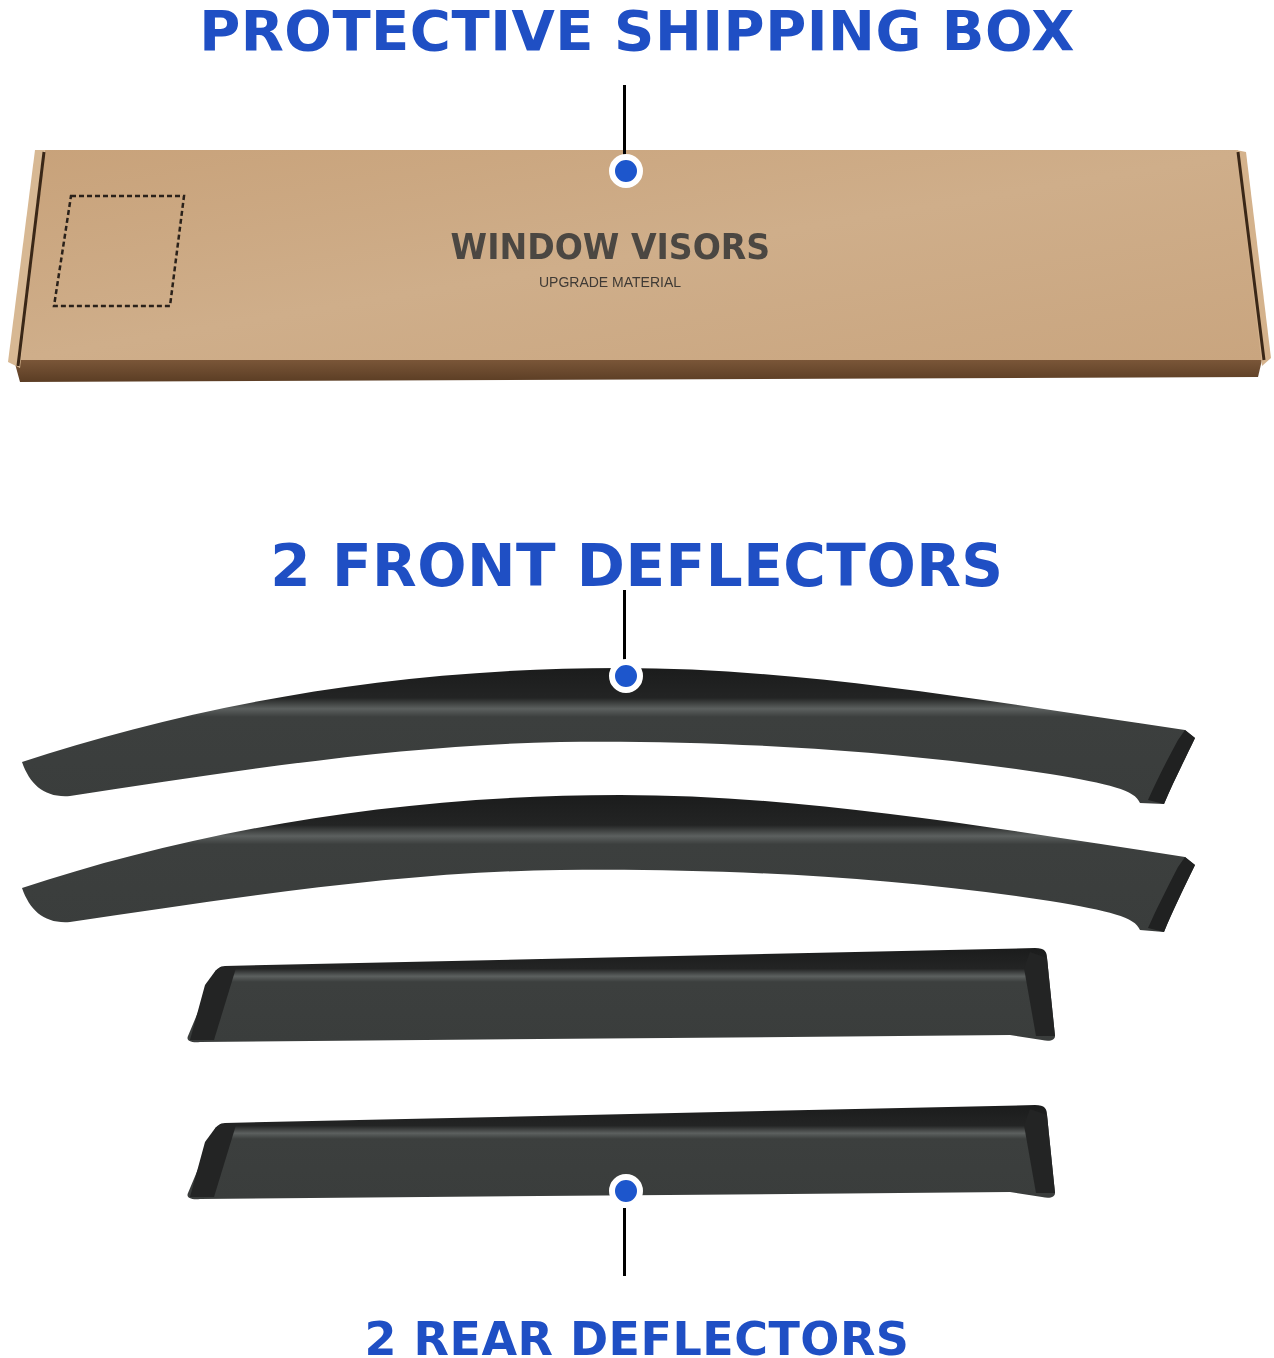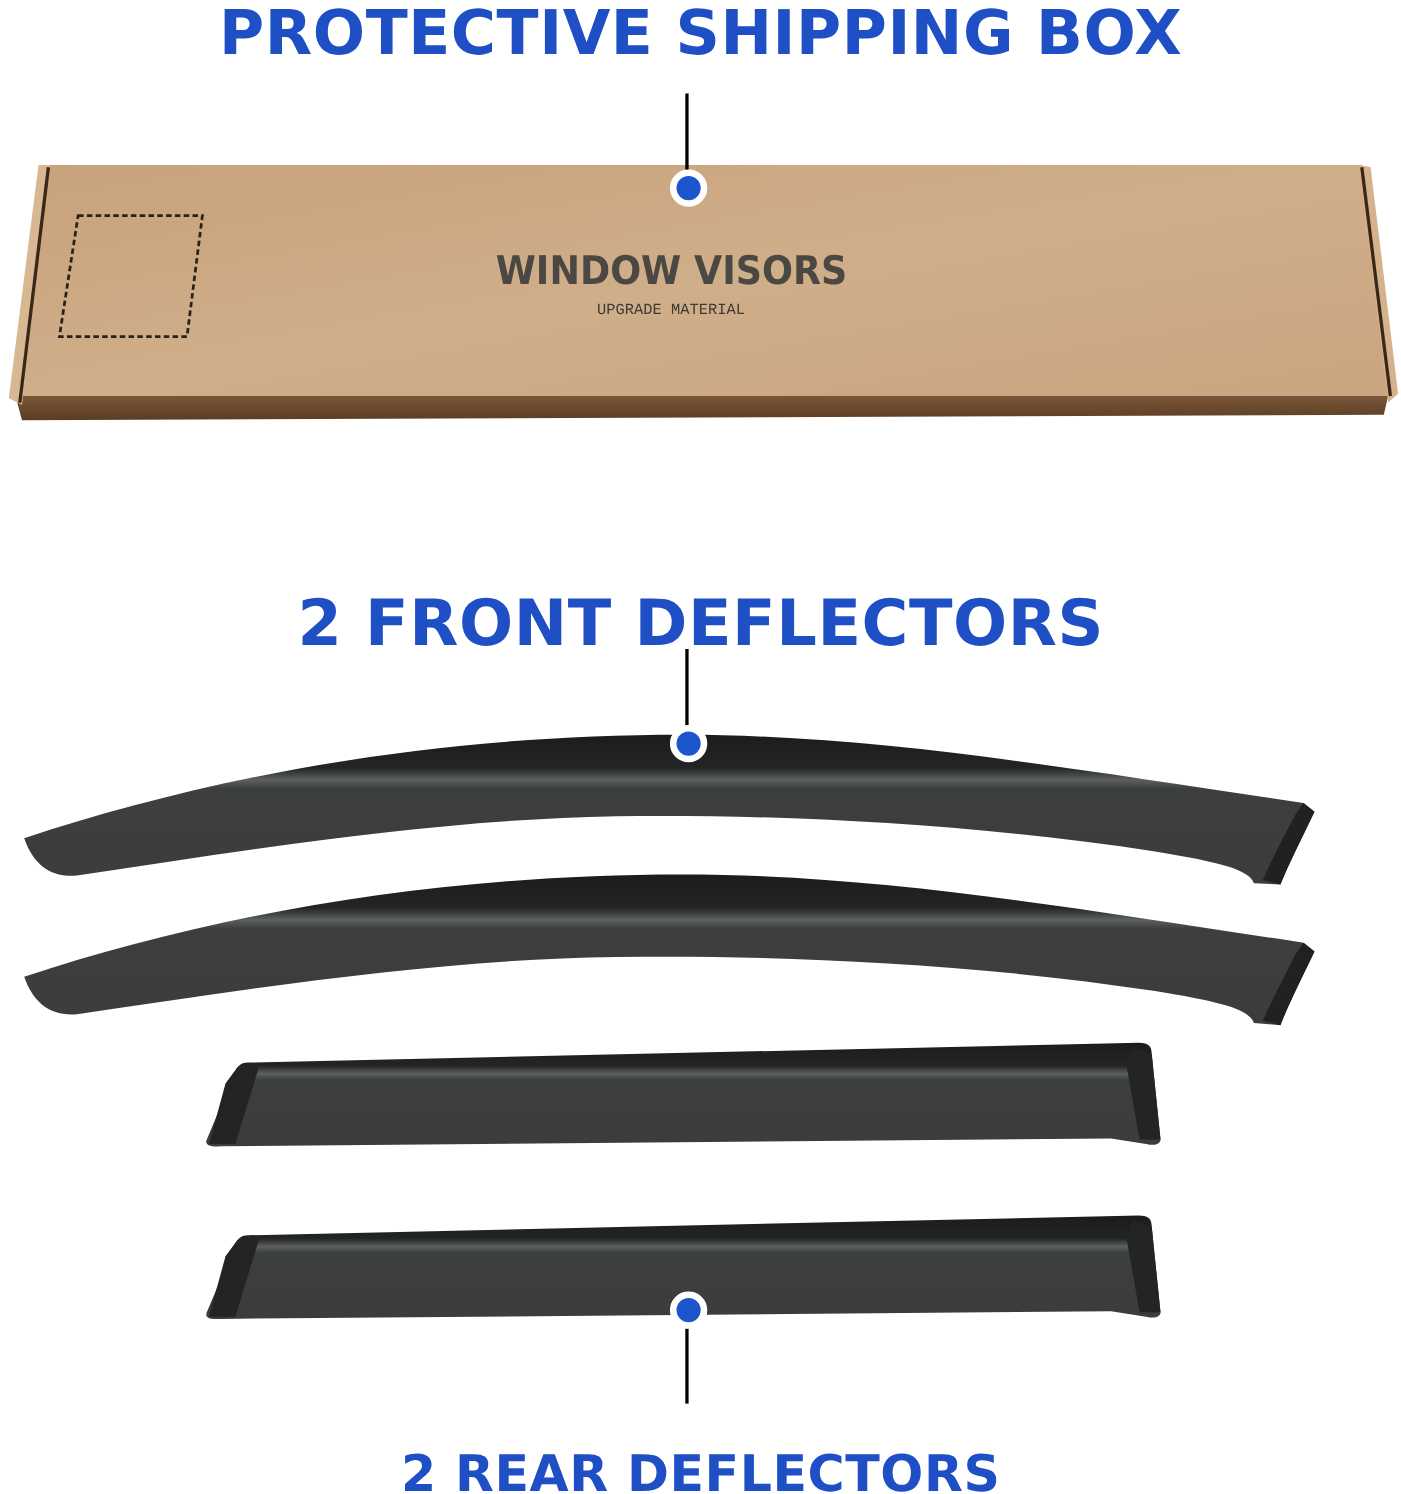--- a/index.html
+++ b/index.html
@@ -12,21 +12,21 @@
   #h-front { top:500px; font-size:58px;margin-top:32px; }
   #h-rear  { top:1312px; font-size:46px; }
   .leader { position:absolute; width:3px; background:#000; left:623px; }
   .dot { position:absolute; width:22px; height:22px; border-radius:50%;
          background:#1d56cc; border:6px solid #ffffff; box-sizing:content-box; }
   svg.art { position:absolute; left:0; top:0; }
   .box-title { position:absolute; top:226px; left:0; width:1220px; text-align:center;
                font-size:36px; font-weight:700; color:#4b4742; letter-spacing:0px;
                font-family:"DejaVu Sans", sans-serif; transform:scaleX(0.92); transform-origin:615px 0; }
   .box-sub { position:absolute; top:274px; left:0; width:1220px; text-align:center;
-             font-size:14px; color:#3f3a35; font-family:Liberation Mono, monospace; }
+             font-size:14px; color:#3f3a35; font-family:Liberation Sans, sans-serif; }
 </style>
 </head>
 <body>
 
 <div id="h-box" class="heading">PROTECTIVE SHIPPING BOX</div>
 <div id="h-front" class="heading">2 FRONT DEFLECTORS</div>
 <div id="h-rear" class="heading">2 REAR DEFLECTORS</div>
 
 <svg class="art" width="1274" height="1358" viewBox="0 0 1274 1358">
   <defs>

